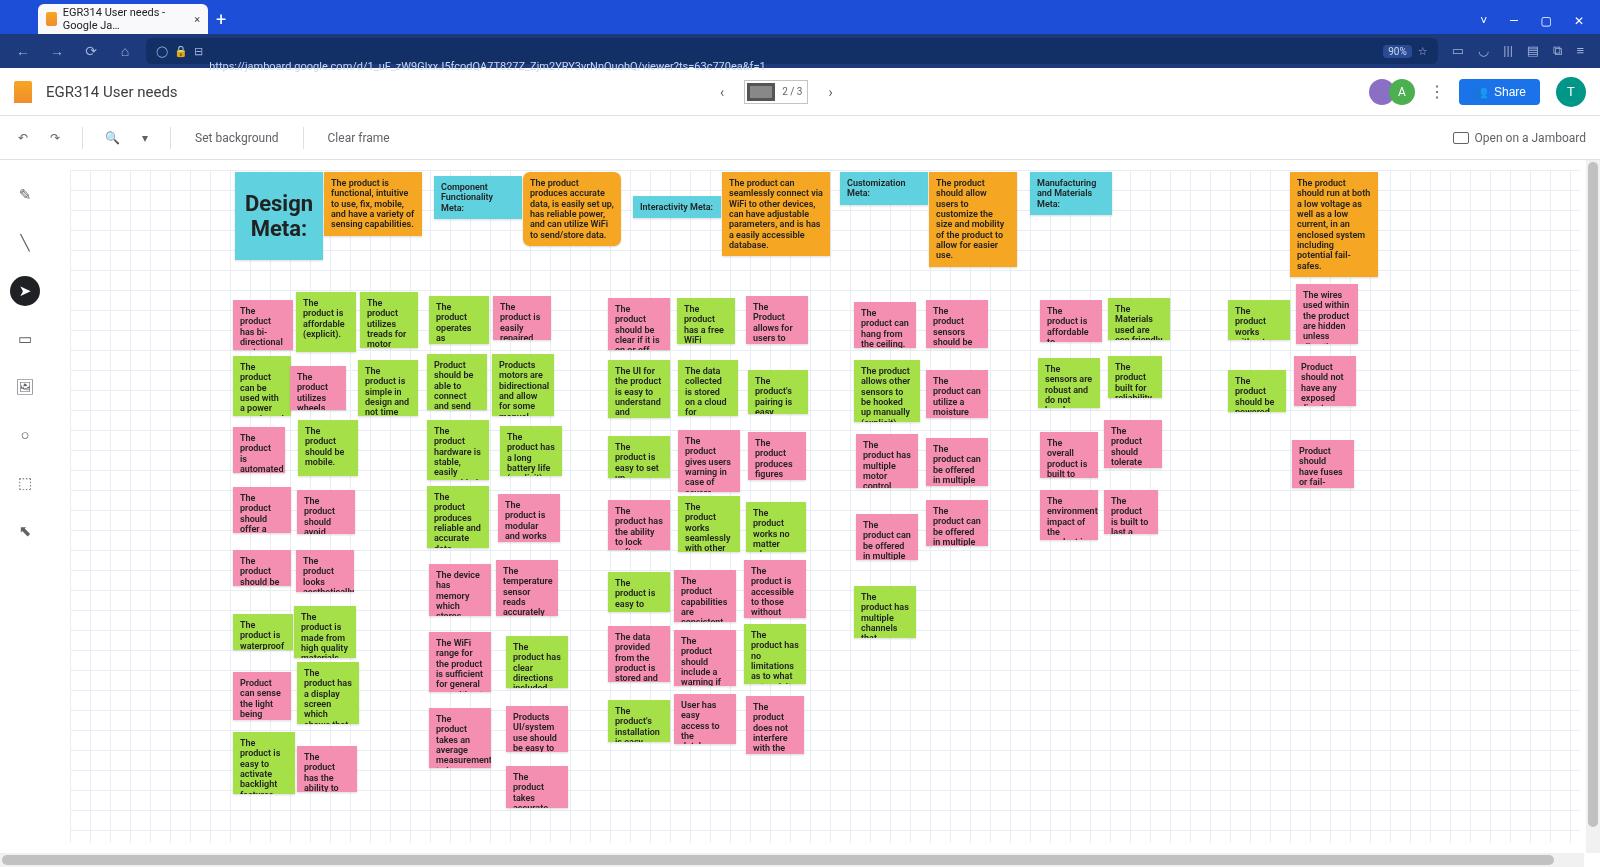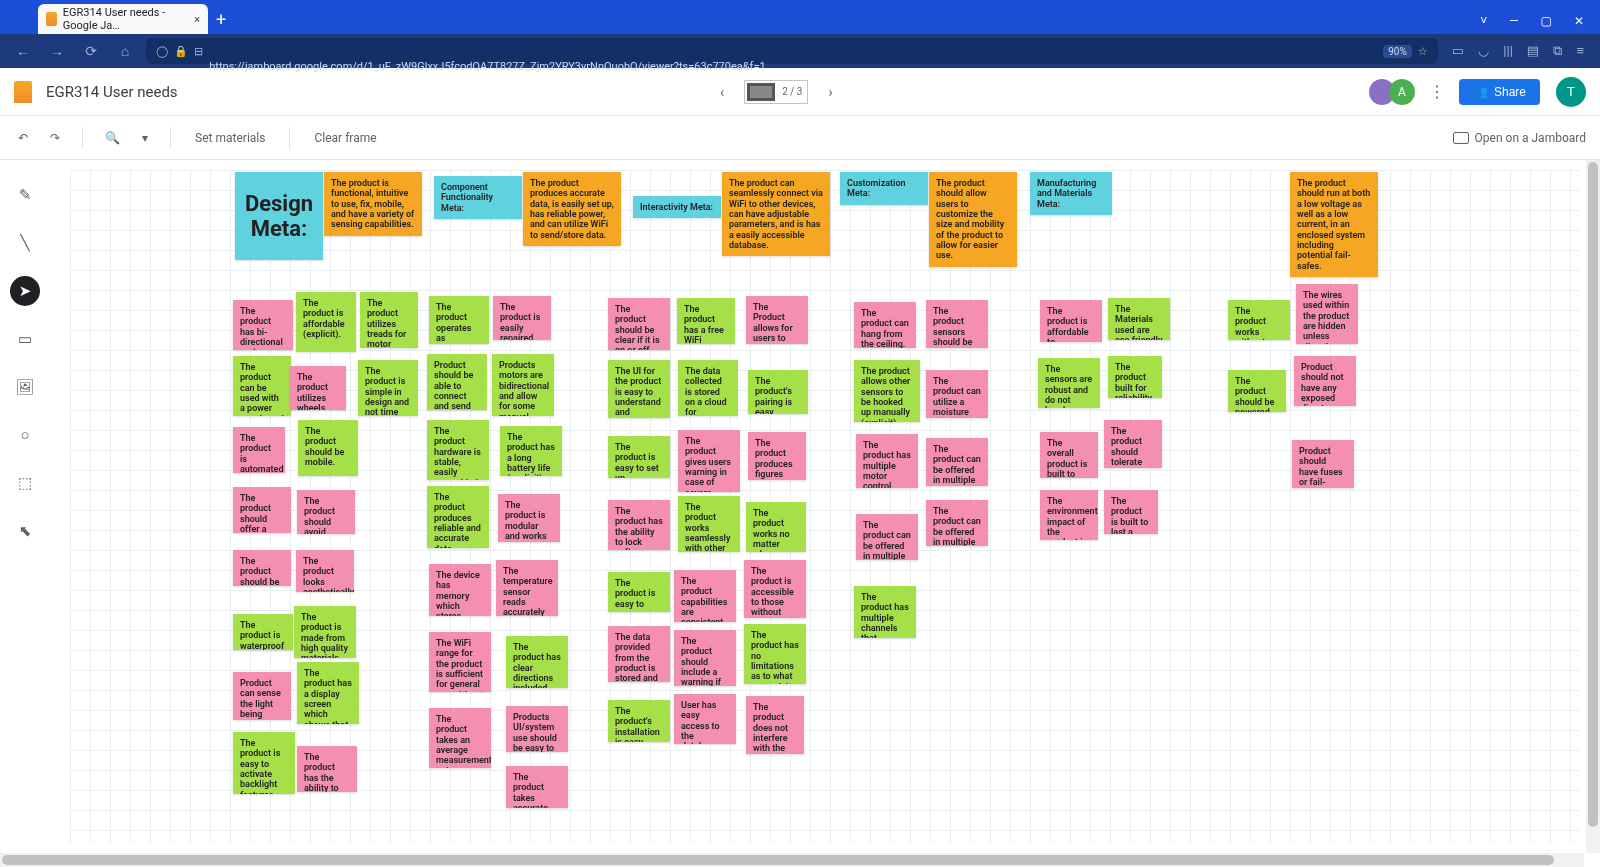--- a/index.html
+++ b/index.html
@@ -127,21 +127,21 @@
   </div>
 </div>
 
 <div class="jb-toolbar">
   <span class="iconbtn">↶</span>
   <span class="iconbtn">↷</span>
   <span class="sep"></span>
   <span class="iconbtn">🔍</span>
   <span class="iconbtn">▾</span>
   <span class="sep"></span>
-  <span class="textbtn">Set materials</span>
+  <span class="textbtn">Set background</span>
   <span class="sep"></span>
   <span class="textbtn">Clear frame</span>
   <div class="rightlink">
     <span class="jamicon"></span>
     <span>Open on a Jamboard</span>
   </div>
 </div>
 
 <div class="workspace">
   <div class="jb-sidebar">
@@ -153,21 +153,21 @@
     <div class="tool">○</div>
     <div class="tool">⬚</div>
     <div class="tool">⬉</div>
   </div>
   <div class="canvas-wrap">
     <div class="grid-bg"></div>
     <div class="notes-layer" id="notes-layer">
         <div class="note c-teal big h" style="left: 175px; top: 2px; width: 88px; height: 88px;">Design Meta:</div>
         <div class="note c-orange h" style="left: 264px; top: 2px; width: 98px;">The product is functional, intuitive to use, fix, mobile, and have a variety of sensing capabilities.</div>
         <div class="note c-teal h" style="left: 374px; top: 6px; width: 88px;">Component Functionality Meta:</div>
-        <div class="note c-orange h" style="left: 463px; top: 2px; width: 98px;">The product produces accurate data, is easily set up, has reliable power, and can utilize WiFi to send/store data.</div>
+        <div class="note c-orange h" style="left: 463px; top: 2px; width: 98px; border-radius: 7px;">The product produces accurate data, is easily set up, has reliable power, and can utilize WiFi to send/store data.</div>
         <div class="note c-teal h" style="left: 573px; top: 2px; width: 88px; margin-top: 24px;">Interactivity Meta:</div>
         <div class="note c-orange h" style="left: 662px; top: 2px; width: 108px;">The product can seamlessly connect via WiFi to other devices, can have adjustable parameters, and is has a easily accessible database.</div>
         <div class="note c-teal h" style="left: 780px; top: 2px; width: 88px;">Customization Meta:</div>
         <div class="note c-orange h" style="left: 869px; top: 2px; width: 88px;">The product should allow users to customize the size and mobility of the product to allow for easier use.</div>
         <div class="note c-teal h" style="left: 970px; top: 2px; width: 82px;">Manufacturing and Materials Meta:</div>
         <div class="note c-orange h" style="left: 1230px; top: 2px; width: 88px;">The product should run at both a low voltage as well as a low current, in an enclosed system including potential fail-safes.</div>
         <div class="note c-pink h" style="left: 173px; top: 130px; width: 60px; height: 50px;">The product has bi-directional motors installed within the system.</div>
         <div class="note c-green h" style="left: 236px; top: 122px; width: 60px; height: 60px;">The product is affordable (explicit).</div>
         <div class="note c-green h" style="left: 300px; top: 122px; width: 58px; height: 56px;">The product utilizes treads for motor control stability.</div>
         <div class="note c-green h" style="left: 173px; top: 186px; width: 58px; height: 60px;">The product can be used with a power supply and with batteries (explicit).</div>

